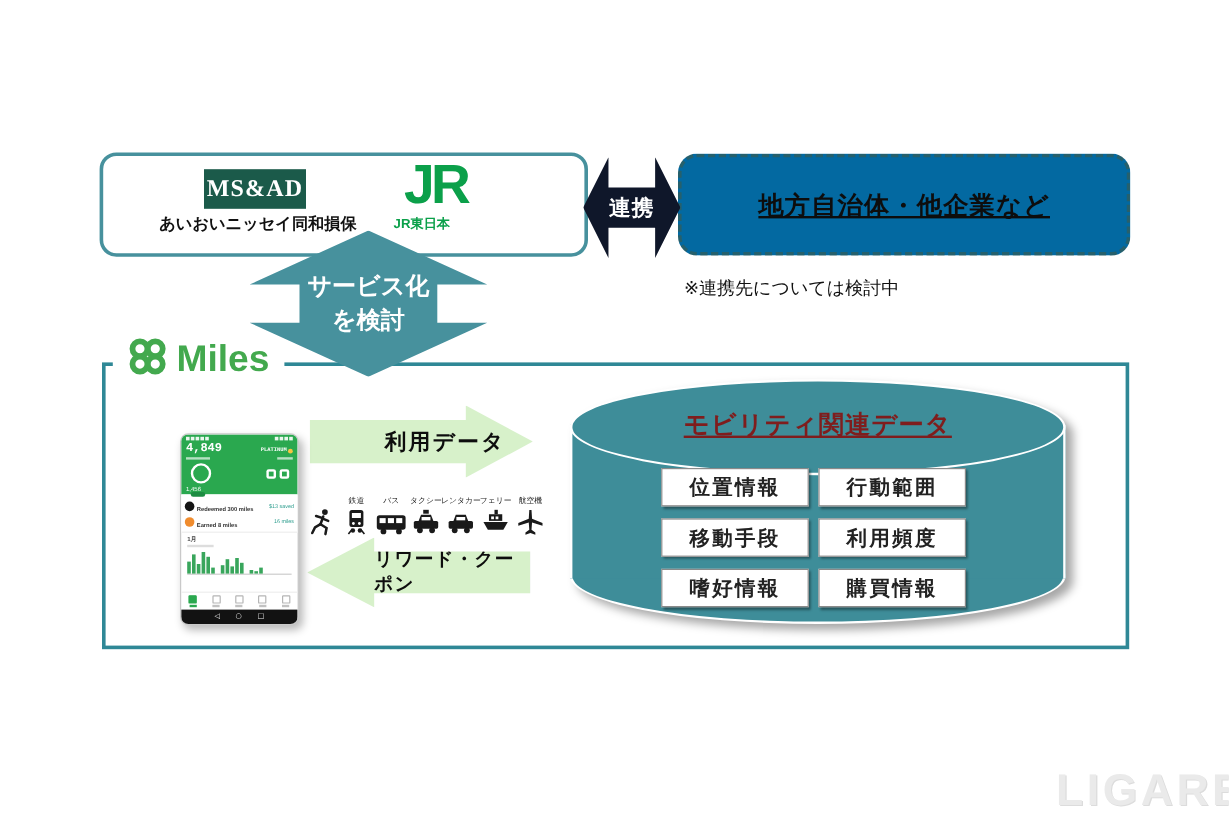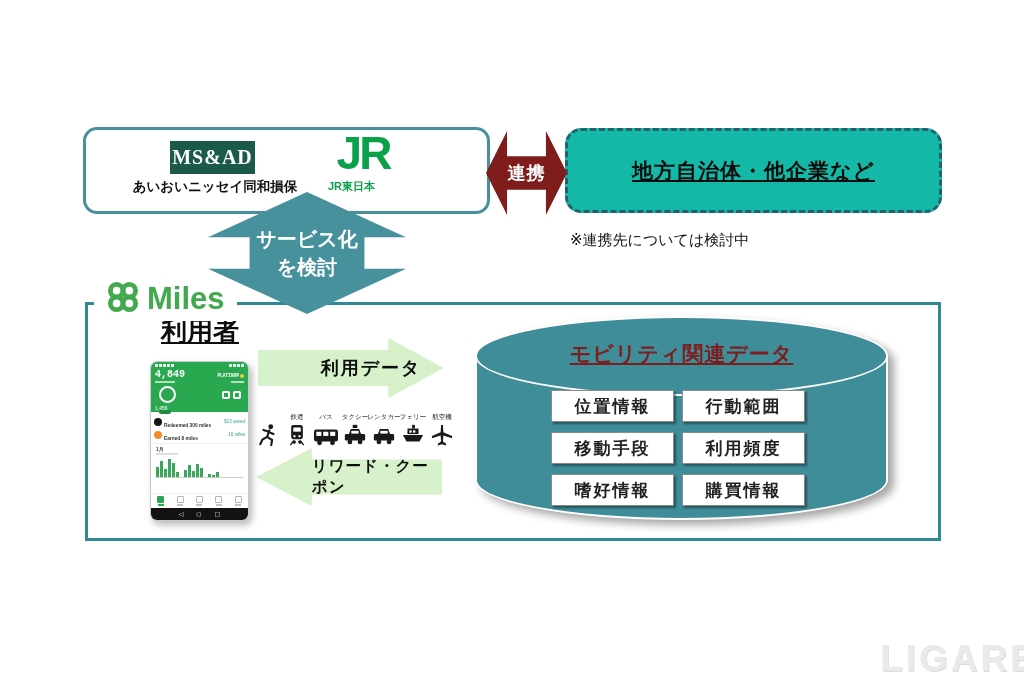--- a/index.html
+++ b/index.html
@@ -11,27 +11,27 @@
   .partners-box{left:83px;top:127px;width:401px;height:81px;border:3px solid #47919d;border-radius:14px;background:#fff;}
   .msad-logo{left:170px;top:141px;width:85px;height:33px;background:#1b5a4a;color:#fff;
              display:flex;align-items:center;justify-content:center;
              font-family:"Liberation Serif","DejaVu Serif",serif;font-weight:bold;font-size:20px;letter-spacing:1px;}
   .msad-name{left:130px;top:178px;width:170px;text-align:center;font-weight:bold;font-size:13.5px;white-space:nowrap;}
   .jr-mark{left:328px;top:128px;width:70px;height:50px;text-align:center;color:#0ba04a;
            font-weight:900;font-size:46px;letter-spacing:-3px;line-height:50px;}
   .jr-name{left:328px;top:179px;width:70px;color:#0ba04a;font-weight:bold;font-size:11px;}
 
   
-  .renkei-arrow{left:486px;top:131px;width:81px;height:84px;background:#7f1d1d;z-index:6;
+  .renkei-arrow{left:486px;top:131px;width:81px;height:84px;background:#0f172a;z-index:6;
       clip-path:polygon(0 50%,26% 0,26% 30%,74% 30%,74% 0,100% 50%,74% 100%,74% 70%,26% 70%,26% 100%);
       display:flex;align-items:center;justify-content:center;color:#fff;font-weight:bold;font-size:18px;letter-spacing:1px;}
 
   
   .target-box{left:565px;top:128px;width:371px;height:79px;border:3px dashed #26606c;border-radius:16px;
-      display:flex;align-items:center;justify-content:center;background:#14b8a6;}
+      display:flex;align-items:center;justify-content:center;background:#0369a1;}
   .target-label{font-weight:bold;font-size:21px;letter-spacing:1px;text-decoration:underline;color:#0d0d0d;}
   .note{left:570px;top:231px;font-size:15px;color:#111;}
 
   
   .service-arrow{left:208px;top:192px;width:198px;height:122px;background:#47919d;z-index:6;
       clip-path:polygon(50% 0,100% 37%,79% 37%,79% 63%,100% 63%,50% 100%,0 63%,21% 63%,21% 37%,0 37%);
       display:flex;flex-direction:column;align-items:center;justify-content:center;
       color:#fff;font-weight:bold;font-size:20px;line-height:1.4;}
 
   
@@ -147,21 +147,20 @@
     <span>
       <svg width="34" height="34" viewBox="0 0 24 24" fill="none" stroke="#43a94e" stroke-width="3.4">
         <circle cx="7.5" cy="7.5" r="4.4"></circle>
           <circle cx="16.5" cy="7.5" r="4.4"></circle>
         <circle cx="7.5" cy="16.5" r="4.4"></circle>
           <circle cx="16.5" cy="16.5" r="4.4"></circle>
       </svg>
     </span>
     <span class="miles-logo-text">Miles</span>
   </div>
-  <div class="abs user-label">利用者</div>
 
   <div class="abs phone">
     <div class="ph-header">
       <div class="ph-status">
         <span class="grp">
             <i></i>
             <i></i>
             <i></i>
             <i></i>
             <i></i>

